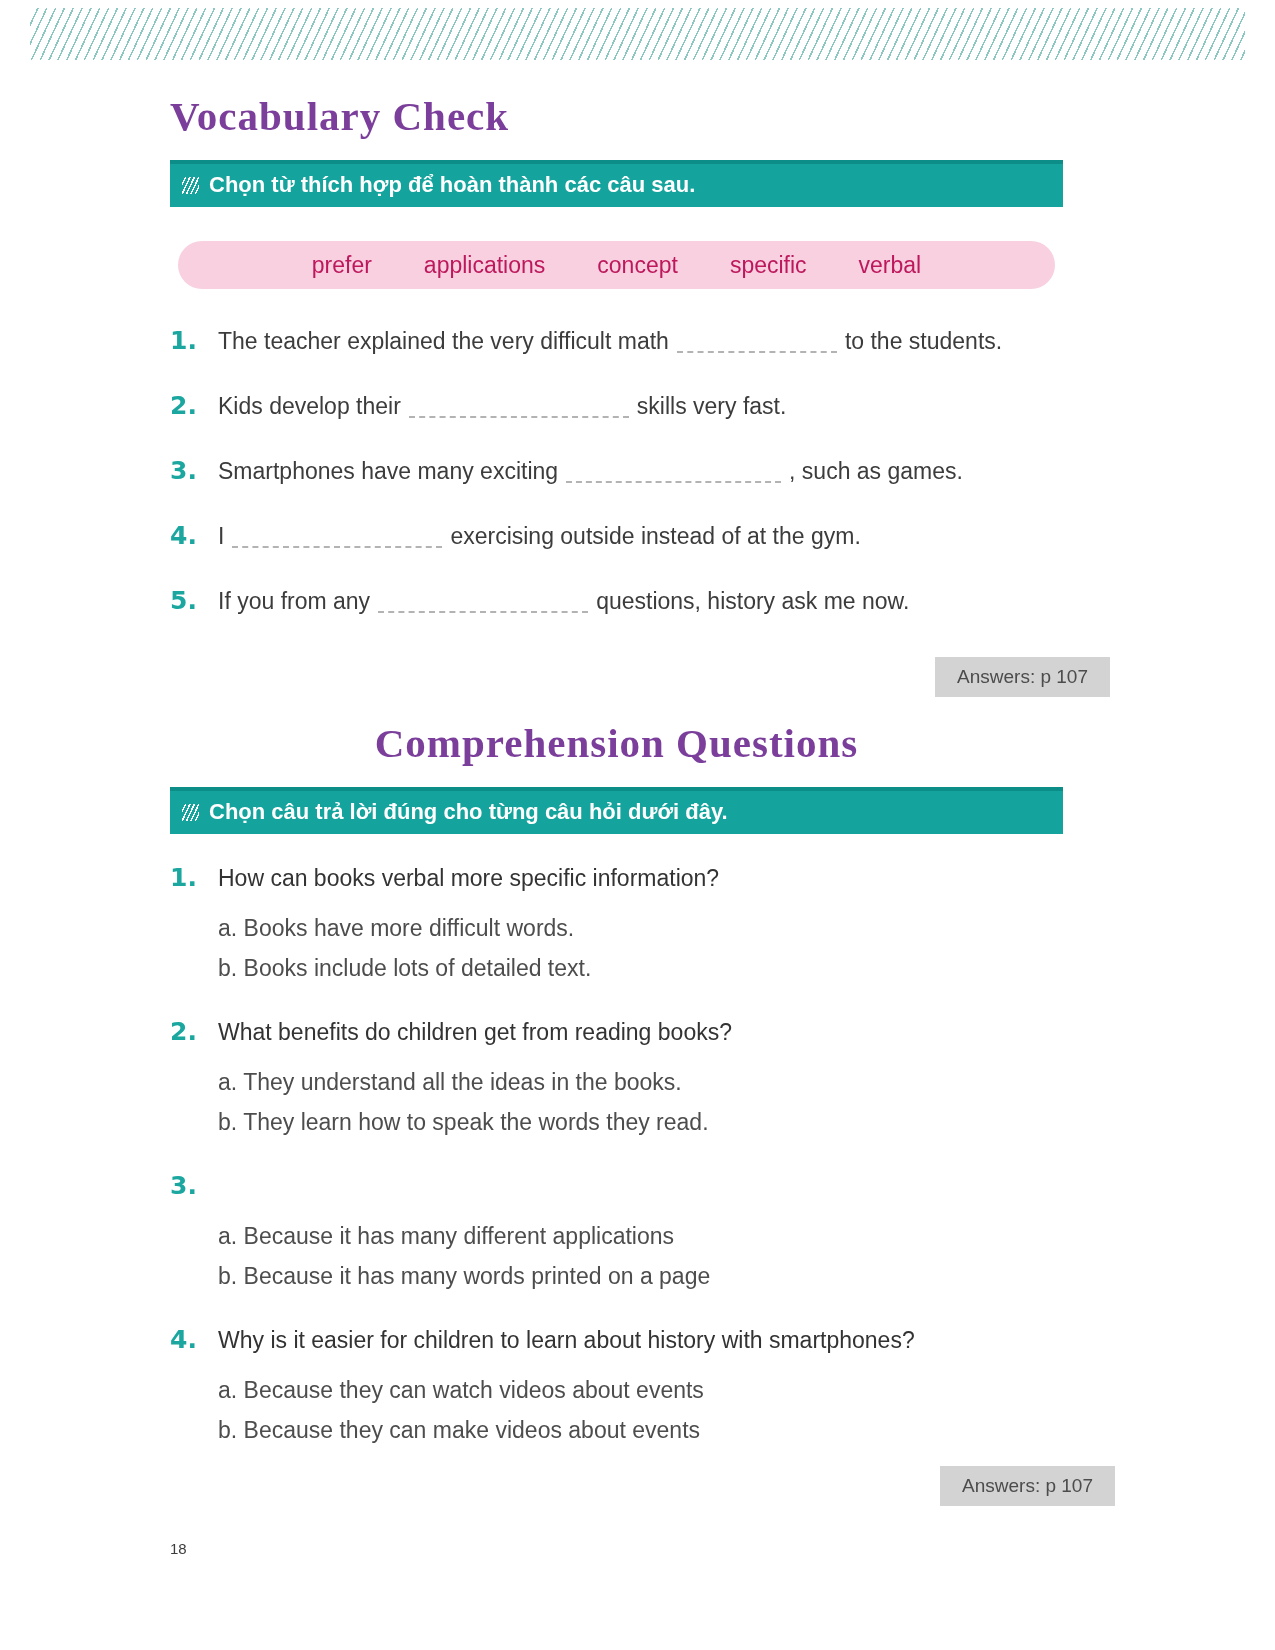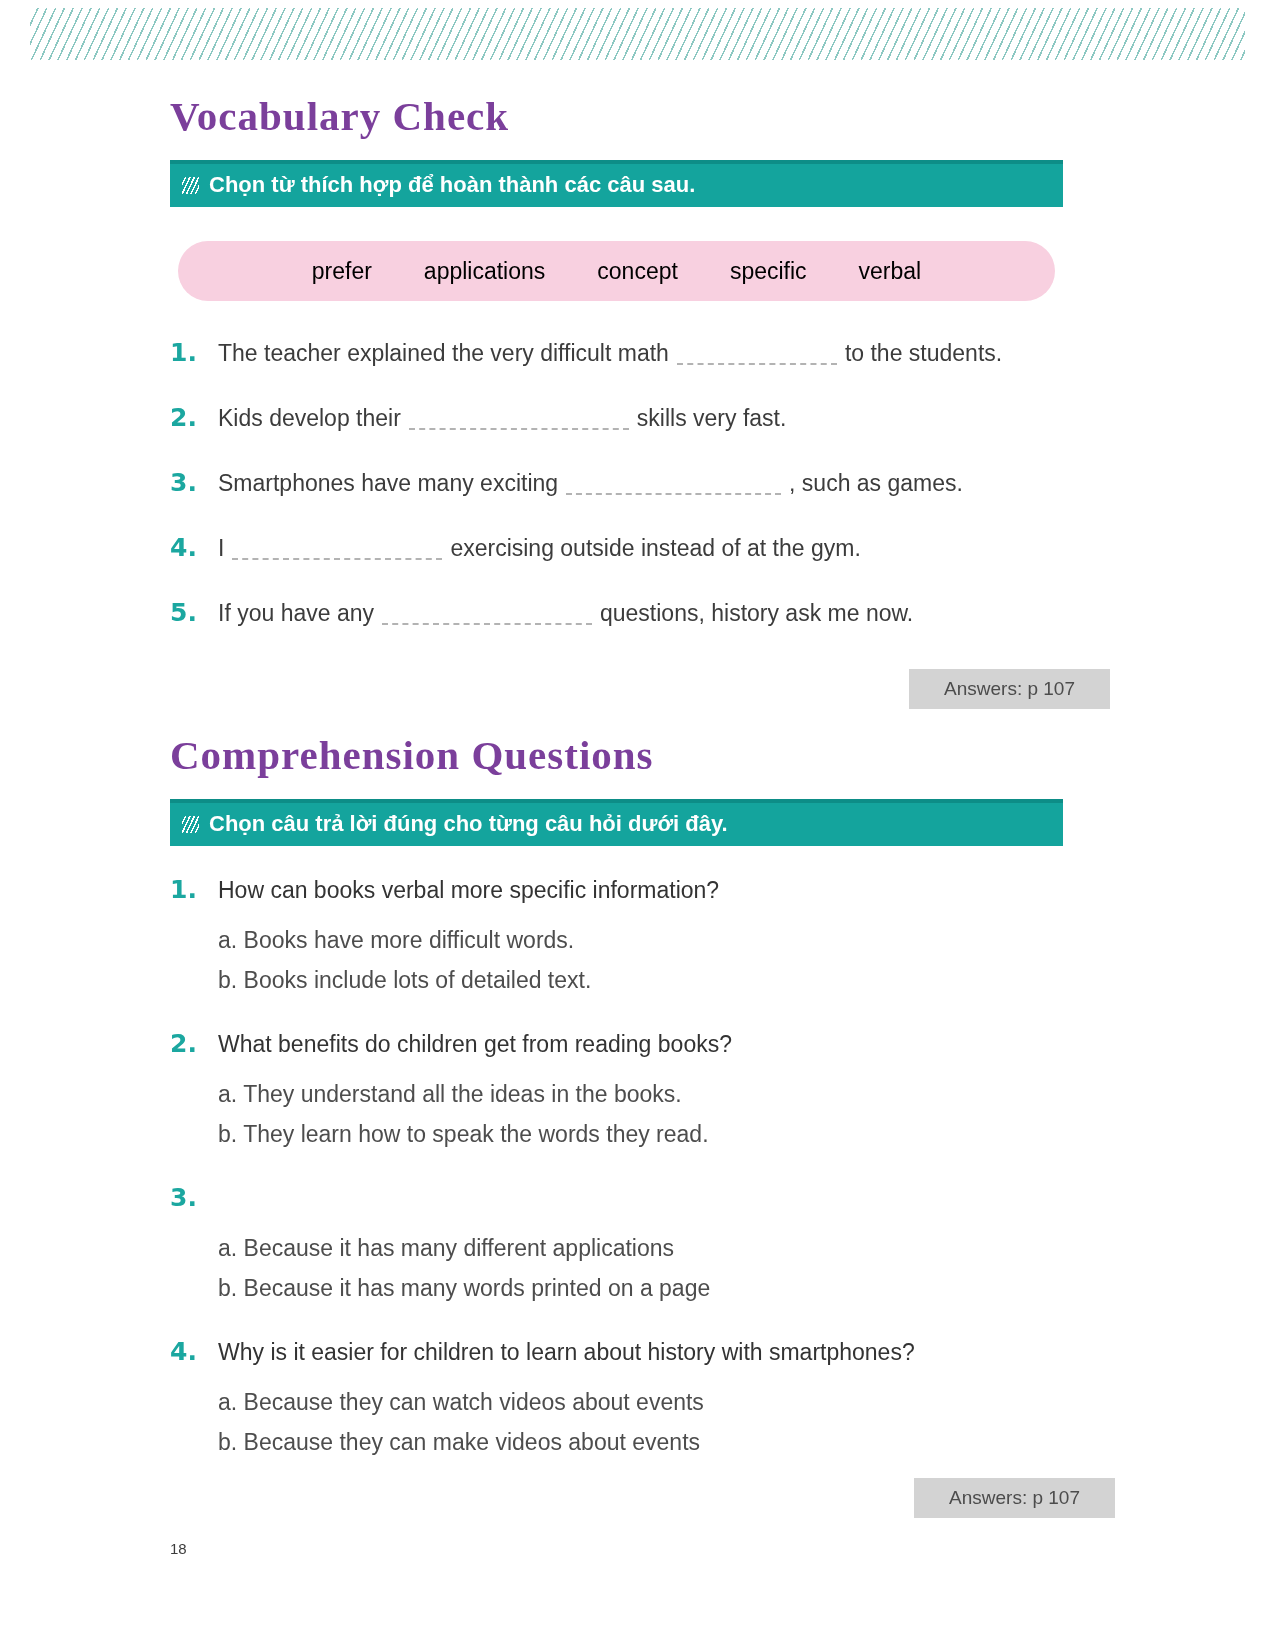--- a/index.html
+++ b/index.html
@@ -30,48 +30,48 @@
     padding:8px 28px 9px 12px;
     display:flex;align-items:center;gap:10px;
   }
   .banner-icon{
     display:inline-block;width:17px;height:17px;flex:0 0 auto;
     background:repeating-linear-gradient(115deg,
       rgba(255,255,255,0) 0px, rgba(255,255,255,0) 2.5px,
       #ffffff 2.5px, #ffffff 4px);
   }
   .word-bank{
-    margin:34px 8px 0 8px;height:60px;border-radius:30px;
+    margin:34px 8px 0 8px;height:48px;border-radius:30px;
     background:#f8d0e0;
     display:flex;align-items:center;justify-content:center;gap:52px;
-    font-size:23px;color:#000000;
+    font-size:23px;color:#be185d;
   }
   .vocab-list{margin-top:38px;}
   .vocab-item{
     display:flex;align-items:baseline;
     font-size:23px;color:#3c3c3c;margin-bottom:37px;line-height:28px;
   }
   .item-num{
     width:48px;flex:0 0 auto;
     color:#1ba7a0;font-weight:bold;font-size:25px;
     font-family:"DejaVu Sans", sans-serif;
   }
   .blank{
     display:inline-block;height:18px;
     border-bottom:2px dashed #b3b3b3;
     margin:0 8px;transform:translateY(4px);
   }
   .w160{width:160px;} .w220{width:220px;} .w215{width:215px;} .w210{width:210px;}
   .answers-box{
     background:#d3d3d3;color:#4c4c4c;font-size:19px;
-    padding:9px 35px;display:inline-block;
+    padding:9px 22px;display:inline-block;
   }
   .answers-row{text-align:right;margin-top:42px;margin-right:-47px;}
   .answers-row-2{text-align:right;margin-top:16px;margin-right:-52px;}
-  .section-gap{margin-top:22px;}
+  .section-gap{margin-top:22px;text-align:center;}
   .question-block{margin-top:30px;}
   .question-line{
     display:flex;align-items:baseline;
     font-size:23px;color:#333333;line-height:28px;
   }
   .options{margin:16px 0 0 48px;}
   .option{
     font-size:23px;color:#4d4d4d;line-height:40px;
     font-weight:400;
   }
@@ -121,21 +121,21 @@
         <span><span>Smartphones have many exciting</span><span class="blank w215"></span><span>, such as games.</span></span>
       </div>
 
       <div class="vocab-item">
         <span class="item-num">4.</span>
         <span><span>I</span><span class="blank w210"></span><span>exercising outside instead of at the gym.</span></span>
       </div>
 
       <div class="vocab-item">
         <span class="item-num">5.</span>
-        <span><span>If you have any</span><span class="blank w210"></span><span>questions, history ask me now.</span></span>
+        <span><span>If you from any</span><span class="blank w210"></span><span>questions, history ask me now.</span></span>
       </div>
 
     </div>
 
     <div class="answers-row">
       <span class="answers-box">Answers: p 107</span>
     </div>
 
     <h1 class="section-title section-gap">Comprehension Questions</h1>
 

